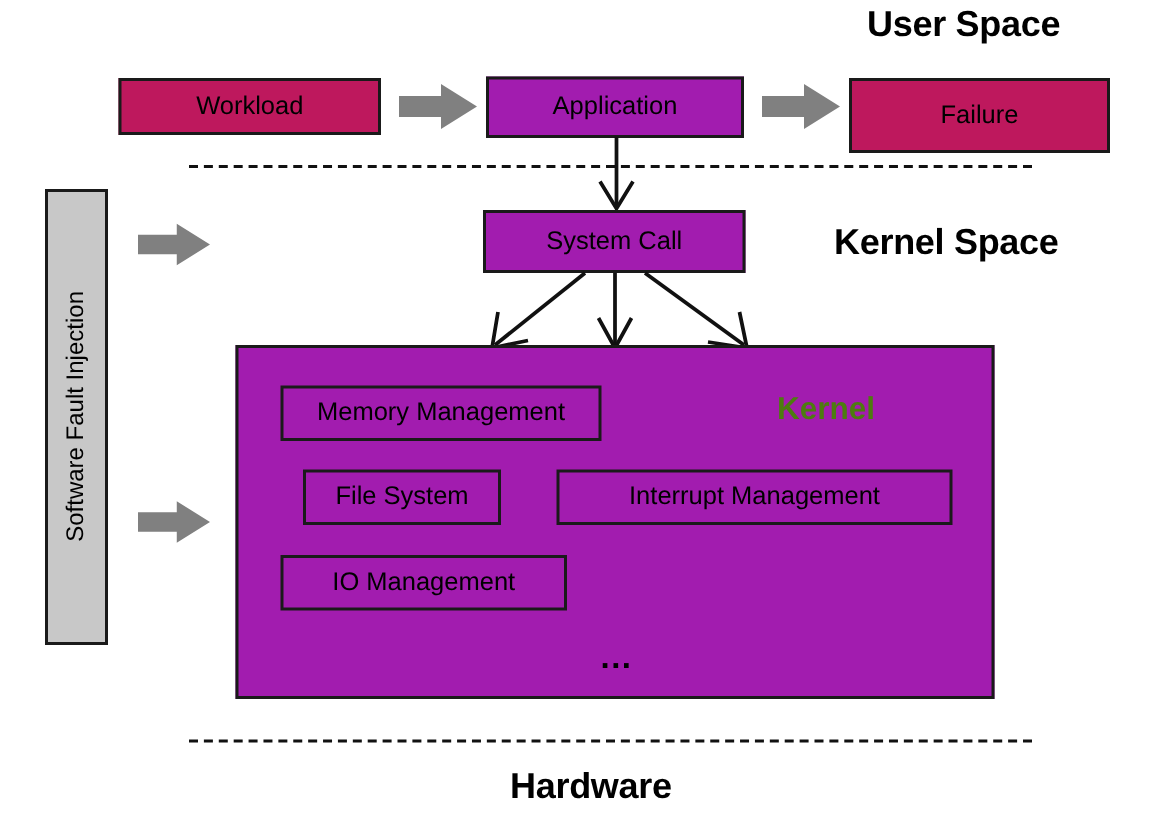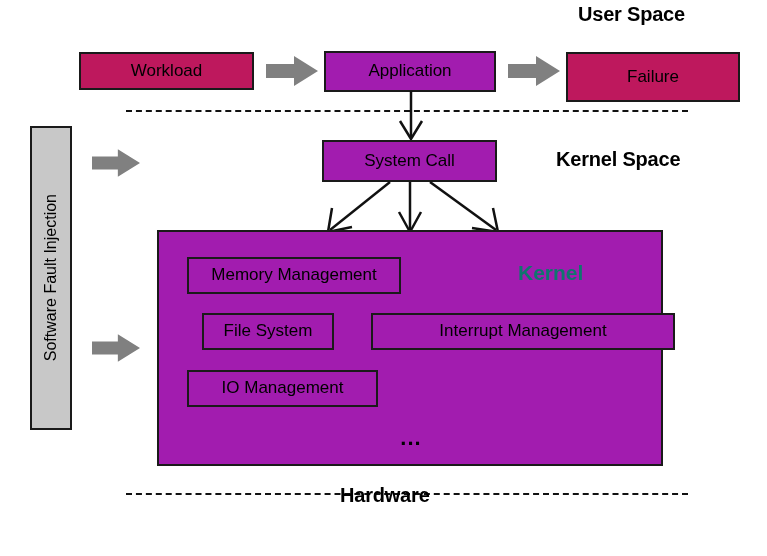--- a/index.html
+++ b/index.html
@@ -33,29 +33,29 @@
     line-height: 1.1;
     color: #000000;
   }
   .box.gray {
     background: #be185d;
   }
 
   
   .section-label {
     font-weight: bold;
-    font-size: 20px;
+    font-size: 24px;
     color: #000000;
     white-space: nowrap;
     letter-spacing: -0.2px;
   }
   .kernel-label {
     font-weight: bold;
     font-size: 21px;
-    color: #0f766e;
+    color: #4d7c0f;
     white-space: nowrap;
   }
 
   
   .vbar {
     box-sizing: border-box;
     border: 2px solid #1a1a1a;
     background: #c8c8c8;
     display: flex;
     align-items: center;
@@ -132,36 +132,36 @@
   </svg>
 
   <div class="abs box" style="left:157px; top:230px; width:506px; height:236px; display:block;"></div>
 
   <div class="abs kernel-label" style="left:518px; top:261px;">Kernel</div>
 
   <div class="abs box" style="left:187px; top:257px; width:214px; height:37px;">Memory Management</div>
 
   <div class="abs box" style="left:202px; top:313px; width:132px; height:37px;">File System</div>
 
-  <div class="abs box" style="left:371px; top:313px; width:304px; height:37px;">Interrupt Management</div>
+  <div class="abs box" style="left:371px; top:313px; width:264px; height:37px;">Interrupt Management</div>
 
   <div class="abs box" style="left:187px; top:370px; width:191px; height:37px;">IO Management</div>
 
 
   <div class="abs ellipsis" style="left:398px; top:427px; width:26px; text-align:center;">...</div>
 
   <div class="abs vbar" style="left:30px; top:126px; width:42px; height:304px;">
     <span class="vbar-text">Software Fault Injection</span>
   </div>
 
   <svg class="abs ovl" style="left:92px; top:148px;" width="48" height="30" viewBox="0 0 52 30">
     <path d="M0,8 L28,8 L28,0 L52,15 L28,30 L28,22 L0,22 Z" fill="#808080"></path>
   </svg>
 
   <svg class="abs ovl" style="left:92px; top:333px;" width="48" height="30" viewBox="0 0 52 30">
     <path d="M0,8 L28,8 L28,0 L52,15 L28,30 L28,22 L0,22 Z" fill="#808080"></path>
   </svg>
 
   <div class="abs dashed" style="left:126px; top:493px; width:562px;"></div>
 
-  <div class="abs section-label" style="left:340px; top:484px;">Hardware</div>
+  <div class="abs section-label" style="left:340px; top:511px;">Hardware</div>
 
 </div>
 
 </body></html>

